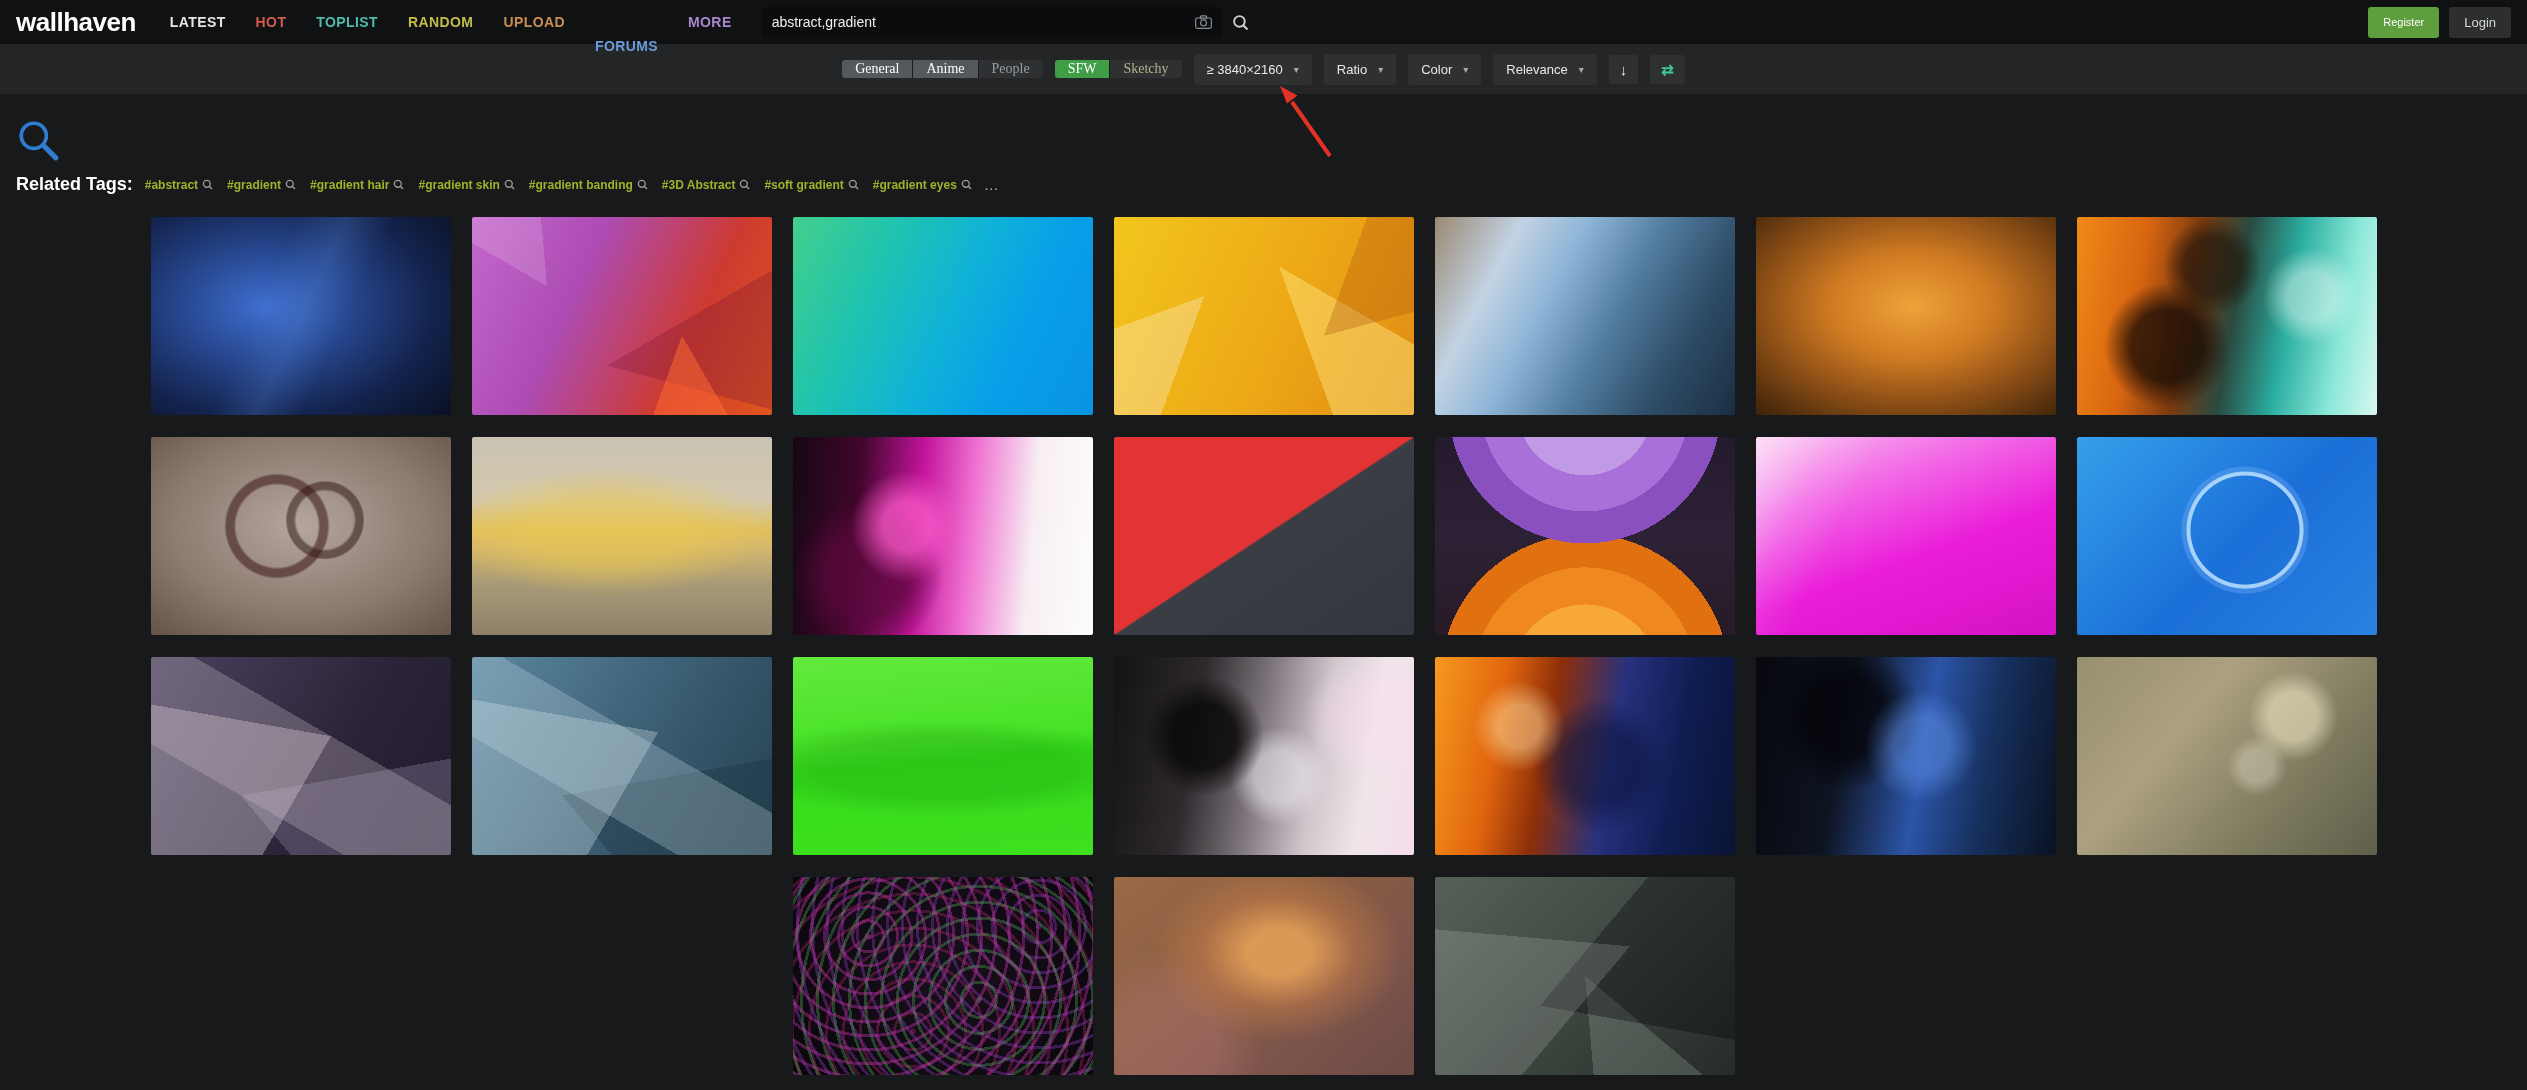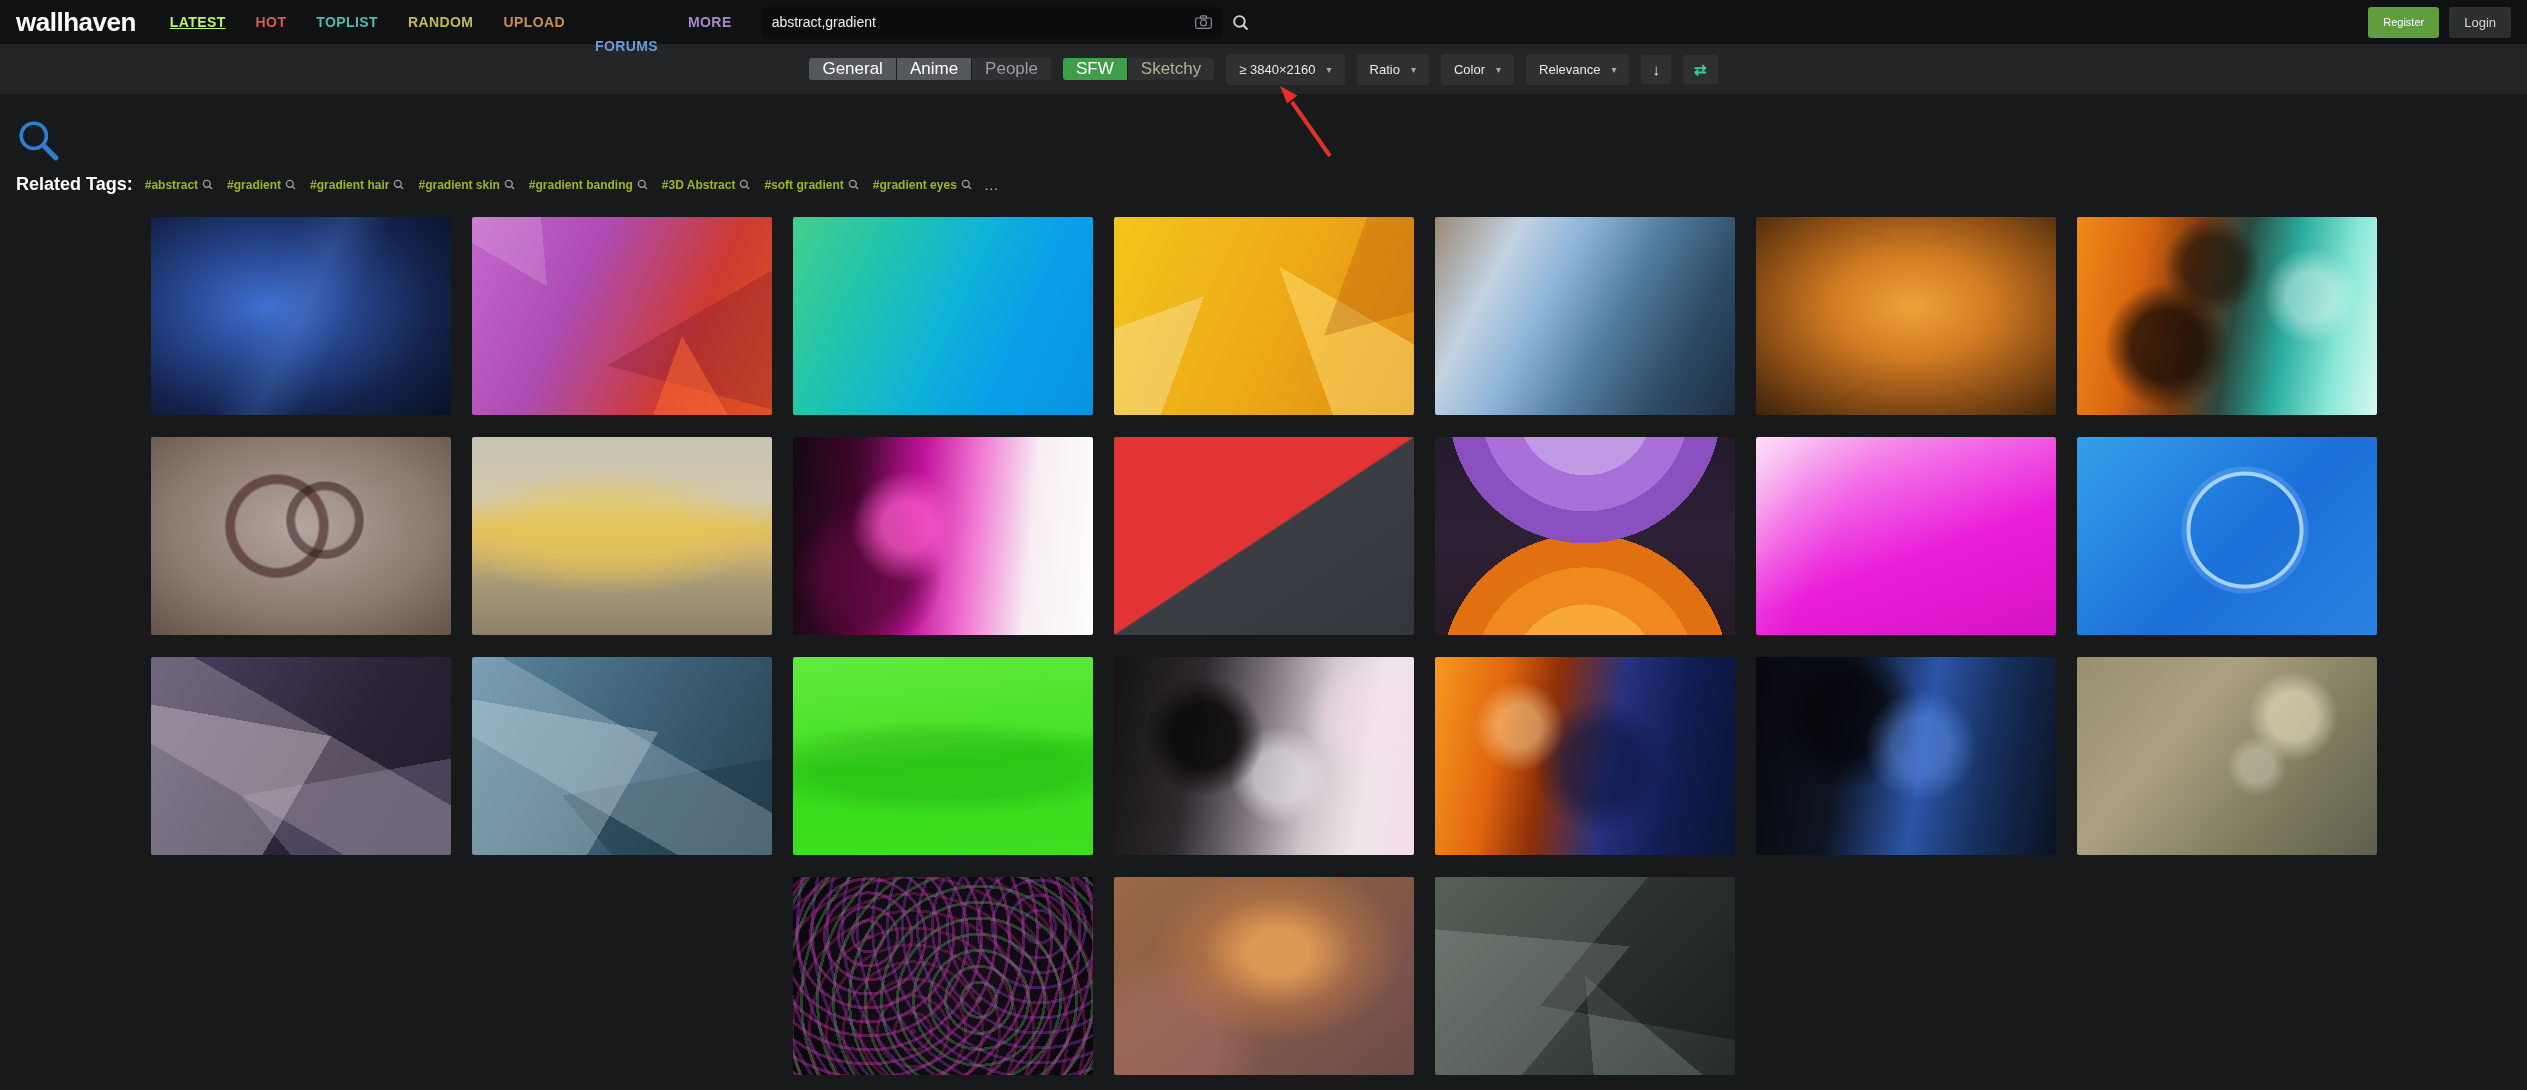--- a/index.html
+++ b/index.html
@@ -15,21 +15,21 @@
   .search-input{flex:1;background:transparent;border:none;outline:none;color:#f0f0f0;font-size:14px;font-family:inherit}
   .cam-icon{display:flex;align-items:center;color:#8a8d90;margin-left:8px;cursor:pointer}
   .search-btn{background:transparent;border:none;color:#cfcfcf;margin-left:10px;cursor:pointer;display:flex;align-items:center}
   .auth{margin-left:auto;display:flex;gap:10px}
   .register-btn{background:#5f9e3c;color:#fff;border:none;border-radius:3px;font-size:11px;padding:8px 15px;cursor:pointer;font-family:inherit}
   .login-btn{background:#2c2e30;color:#d5d7d9;border:none;border-radius:3px;font-size:13px;padding:8px 15px;cursor:pointer;font-family:inherit}
 
   
   .filterbar{height:50px;background:#232527;display:flex;align-items:center;justify-content:center;gap:12px}
   .btn-group{display:flex;border-radius:3px;overflow:hidden}
-  .tbtn{font-size:17px;padding:1px 13px;background:#2e3032;color:#9a9da0;border:none;cursor:pointer;font-family:Liberation Sans, sans-serif}
+  .tbtn{font-size:14px;padding:1px 13px;background:#2e3032;color:#9a9da0;border:none;cursor:pointer;font-family:Liberation Serif, serif}
   .tbtn + .tbtn{border-left:1px solid #1b1c1e}
   .tbtn.active{background:#55585c;color:#fff}
   .tbtn.active-green{background:#3f9e46;color:#fff}
   .tbtn.sketchy{color:#b3b390}
   .dropdown{display:flex;align-items:center;gap:11px;background:#2e3032;color:#e8e8e8;font-size:13px;padding:8px 13px;border:none;border-radius:3px;cursor:pointer;font-family:inherit}
   .caret{font-size:10px;color:#aaa}
   .icon-btn{background:#2e3032;color:#e8e8e8;font-size:15px;padding:7px 11px;border:none;border-radius:3px;cursor:pointer;font-family:inherit;line-height:1}
   .icon-btn.refresh{color:#3ec99a;font-weight:bold}
 
   
@@ -52,21 +52,21 @@
 
   
   .overlay{position:absolute;inset:0;pointer-events:none}
 </style>
 </head>
 <body>
 
 <header class="topbar">
   <div class="logo">wallhaven</div>
   <nav class="nav-links" id="nav-links">
-      <a class="nav-link" style="color: #bef264; text-decoration: underline;">Latest</a>
+      <a class="nav-link" style="color: #e5e5e5;">Latest</a>
       <a class="nav-link" style="color: rgb(211, 91, 79);">Hot</a>
       <a class="nav-link" style="color: rgb(79, 188, 174);">Toplist</a>
       <a class="nav-link" style="color: rgb(194, 188, 74);">Random</a>
       <a class="nav-link" style="color: rgb(201, 142, 84);">Upload</a>
       <a class="nav-link" style="color: rgb(106, 155, 216); margin-top: 48px;">Forums</a>
       <a class="nav-link" style="color: rgb(168, 135, 204);">More</a>
     </nav>
   <div class="search-wrap">
     <input type="text" class="search-input" value="abstract,gradient" style="">
     <span class="cam-icon">

